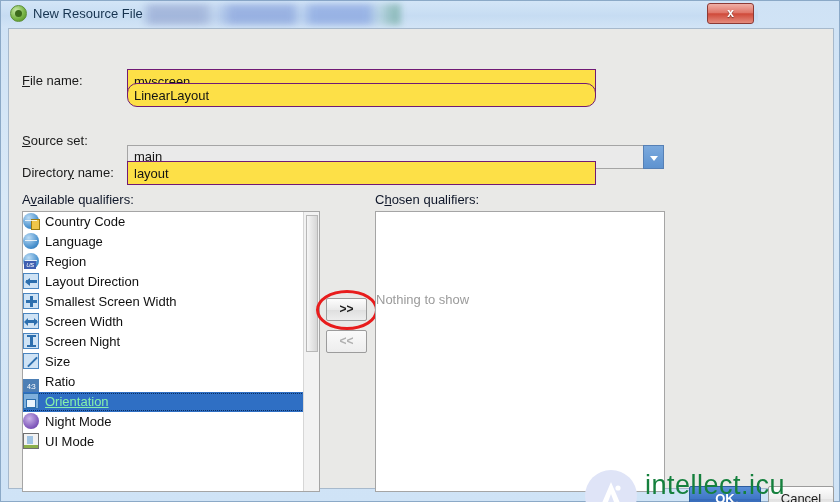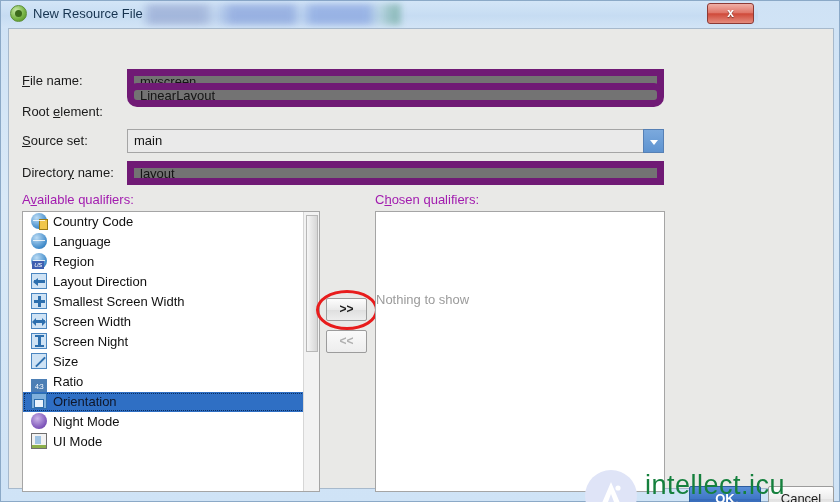--- a/index.html
+++ b/index.html
@@ -57,56 +57,56 @@
   #dialog{
     position:absolute;left:7px;top:27px;width:826px;height:461px;
     background:#e9e9e7;border:1px solid #a7b9cc;box-sizing:border-box;
   }
   .flabel{
     position:absolute;left:13px;font-size:13px;color:#1b1b1b;
     height:24px;line-height:24px;white-space:nowrap;
   }
   .flabel u{text-decoration:underline;}
   .finput{
-    position:absolute;left:118px;width:537px;height:24px;box-sizing:border-box;
-    border:7px solid #701a75;background:#737373;
+    position:absolute;left:118px;width:469px;height:24px;box-sizing:border-box;
+    border:1px solid #701a75;background:#fde047;
     font-family:"Liberation Sans", sans-serif;font-size:13px;color:#141414;
     padding:0 6px;line-height:22px;outline:none;
   }
-  #sourceset-wrap{position:absolute;left:118px;top:100px;width:537px;height:16px;}
+  #sourceset-wrap{position:absolute;left:118px;top:116px;width:537px;height:16px;}
   #sourceset-val{
     position:absolute;left:0;top:0;width:516px;height:24px;box-sizing:border-box;
     border:1px solid #a5a5a5;border-right:none;background:#eaeaea;
     font-size:13px;color:#141414;padding:0 6px;line-height:22px;
   }
   #sourceset-arrow{
     position:absolute;right:0;top:0;width:21px;height:24px;box-sizing:border-box;
     background:linear-gradient(180deg,#7ba9dd 0%,#5e93d0 100%);
     border:1px solid #5680b5;
   }
   #sourceset-arrow:after{
     content:"";position:absolute;left:6px;top:10px;
     border-left:4px solid transparent;border-right:4px solid transparent;
     border-top:5px solid #ffffff;
   }
   
   .panelabel{
-    position:absolute;font-size:13px;color:#a21caf;height:16px;line-height:16px;white-space:nowrap;
+    position:absolute;font-size:13px;color:#0f172a;height:16px;line-height:16px;white-space:nowrap;
   }
   #avail-box{
     position:absolute;left:13px;top:182px;width:298px;height:281px;
     background:#ffffff;border:1px solid #a5a5a5;box-sizing:border-box;overflow:hidden;
   }
   #avail-list{position:absolute;left:0;top:0;width:282px;}
   .qrow{
-    position:relative;height:20px;line-height:20px;padding-left:8px;
+    position:relative;height:20px;line-height:20px;
     font-size:13px;color:#101010;white-space:nowrap;box-sizing:border-box;
   }
   .qrow.sel{
-    background:#2f6fc4;color:#0f172a;outline:1px dotted #0b2f61;outline-offset:-2px;
+    background:#2f6fc4;color:#86efac;outline:1px dotted #0b2f61;outline-offset:-2px;text-decoration:underline;
   }
   .qico{
     display:inline-block;width:16px;height:16px;vertical-align:-3px;margin-right:6px;
     position:relative;
   }
   
   .ic-globe{border-radius:50%;background:radial-gradient(circle at 35% 30%,#bcdcf5,#3f8ac9 70%,#22598f);}
   .ic-globe:after{content:"";position:absolute;left:2px;top:7px;width:12px;height:1px;background:rgba(255,255,255,.8);}
   .ic-tag{position:absolute;right:-1px;bottom:-1px;width:7px;height:9px;background:#f0c64a;border:1px solid #9a7a14;}
   .ic-greencirc{border-radius:50%;background:radial-gradient(circle at 35% 30%,#d6efb0,#68b033 70%,#3d7a17);}
@@ -201,21 +201,20 @@
     <div id="title-text">New Resource File</div>
     <div id="title-blur"></div>
     <div id="close-btn">x</div>
   </div>
 
   <div id="dialog">
 
     <div class="flabel" style="top:40px"><u>F</u>ile name:</div>
     <input class="finput" style="top: 40px;" value="myscreen">
 
-    <div class="flabel" style="top:71px">Root <u>e</u>lement:</div>
     <input class="finput" style="top: 54px; border-radius: 10px;" value="LinearLayout">
 
     <div class="flabel" style="top:100px"><u>S</u>ource set:</div>
     <div id="sourceset-wrap">
       <div id="sourceset-val">main</div>
       <div id="sourceset-arrow"></div>
     </div>
 
     <div class="flabel" style="top:132px">Director<u>y</u> name:</div>
     <input class="finput" style="top: 132px;" value="layout">

